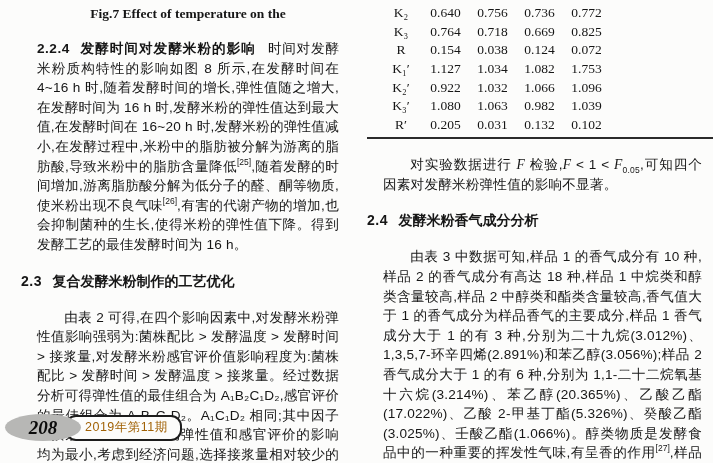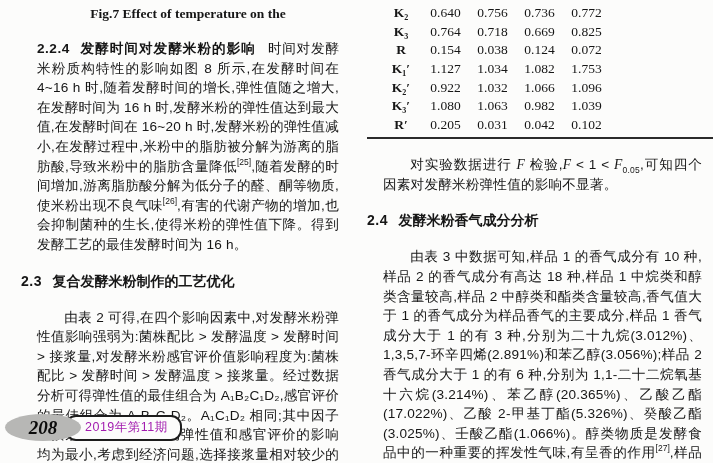--- a/index.html
+++ b/index.html
@@ -32,36 +32,36 @@
   sup.cite{font-size:8.5px;line-height:0;vertical-align:super;letter-spacing:0}
   .fv{font-family:"Liberation Serif","DejaVu Serif",serif;font-style:italic}
   sub.fsub{font-size:8.5px;line-height:0}
 
   .table-wrap{border-bottom:2.5px solid #2b2b2b;padding:1px 0 3px 0;margin:0 2px 9px 0}
   .data-table{
     border-collapse:collapse;margin-left:13px;
     font-family:"Liberation Serif","DejaVu Serif",serif;font-size:13.5px;
   }
   .data-table td{height:18.6px;padding:0;text-align:center;white-space:nowrap}
-  .data-table td.lbl{width:42px;font-weight:700}
+  .data-table td.lbl{width:42px;font-weight:400}
   .data-table td.val{width:47px}
 
   .footer{position:absolute;left:5px;bottom:22px;display:flex;align-items:center}
   .pagenum-blob{
     position:relative;z-index:2;background:#b7b7b5;
     width:76px;height:27px;border-radius:50%;
     display:flex;align-items:center;justify-content:center;
     font-family:"Liberation Serif","DejaVu Serif",serif;
     font-style:italic;font-weight:bold;font-size:19px;color:#0b0b0b;
   }
   .issue-box{
     position:relative;z-index:1;margin-left:-16px;
     border:2px solid #1c1c1c;border-radius:11px;
     padding:2px 12px 3px 18px;font-size:12.5px;letter-spacing:.5px;
-    background:#fcfcfb;color:#a21caf;
+    background:#fcfcfb;color:#a16207;
   }
 </style>
 </head>
 <body>
 
 <div class="page">
 
   <div class="col col-left">
 
     <div class="fig-caption">
@@ -119,21 +119,21 @@
           <td class="lbl">K₃′</td>
           <td class="val">1.080</td>
           <td class="val">1.063</td>
           <td class="val">0.982</td>
           <td class="val">1.039</td>
         </tr>
         <tr>
           <td class="lbl">R′</td>
           <td class="val">0.205</td>
           <td class="val">0.031</td>
-          <td class="val">0.042</td>
+          <td class="val">0.132</td>
           <td class="val">0.102</td>
         </tr>
       </tbody>
         </table>
     </div>
 
     <p class="para indent"><span>对实验数据进行 </span><span class="fv">F</span><span> 检验,</span><span class="fv">F</span><span> &lt; 1 &lt; </span><span class="fv">F</span><sub class="fsub">0.05</sub><span>,可知四个因素对发酵米粉弹性值的影响不显著。</span></p>
 
     <p class="h2"><span class="h-num">2.4</span><span>发酵米粉香气成分分析</span></p>
 

